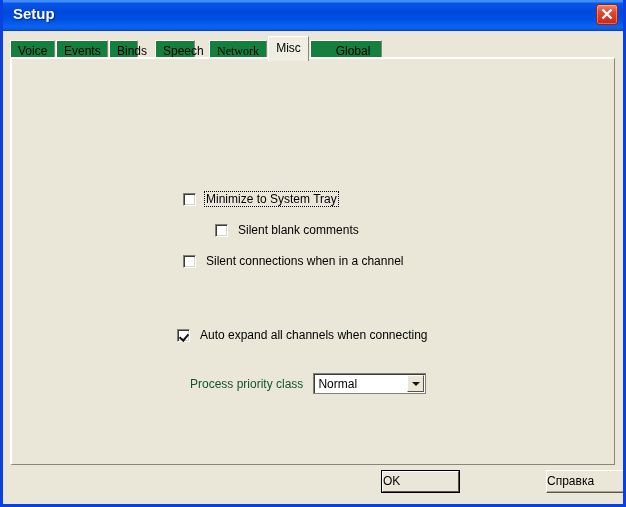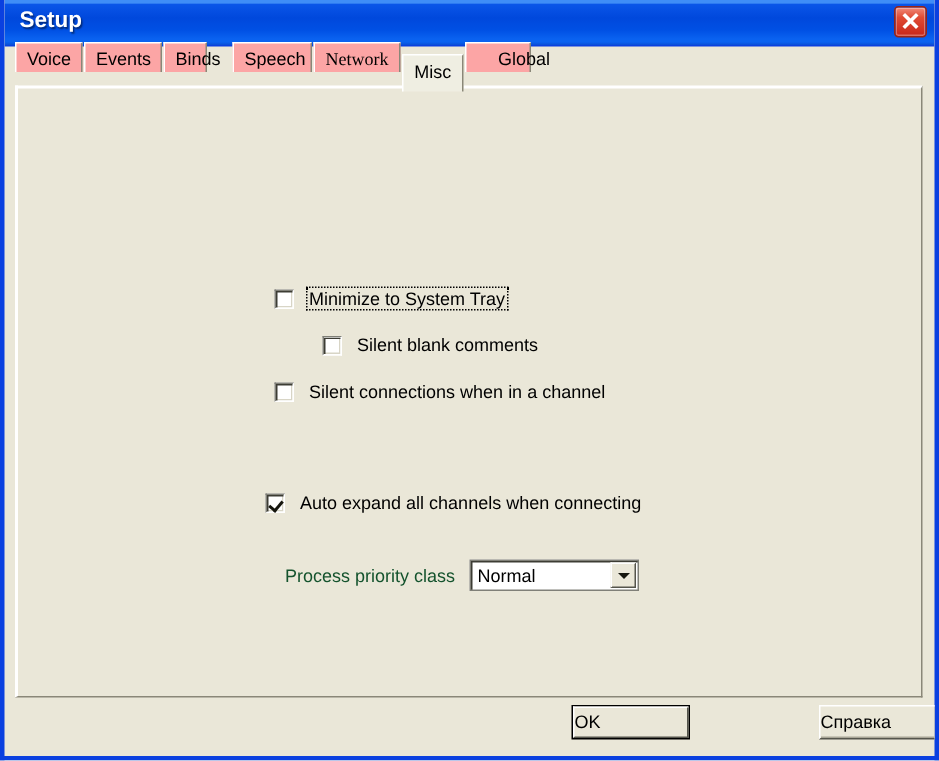--- a/index.html
+++ b/index.html
@@ -62,27 +62,27 @@
   
   #tabstrip {
     position: absolute;
     left: 7px;
     top: 36px;
     right: 7px;
     height: 24px;
   }
   .tab {
     position: absolute;
-    bottom: 12px;
+    bottom: 0;
     height: 20px;
     line-height: 20px;
     padding: 0 7px;
     font-size: 12px;
     color: #000000;
-    background: #fca5a5;
+    background: #15803d;
     border-left: 1px solid #ffffff;
     border-top: 1px solid #ffffff;
     border-right: 1px solid #8a8778;
     box-sizing: border-box;
     white-space: nowrap;
     cursor: default;
     text-align: center;
   }
   .tab.selected {
     height: 25px;
@@ -267,24 +267,24 @@
       <svg width="20" height="19" viewBox="0 0 20 19" aria-hidden="true">
         <path d="M5.5 4.5 L14.5 13.5 M14.5 4.5 L5.5 13.5" stroke="#ffffff" stroke-width="2.4" stroke-linecap="butt" fill="none"></path>
       </svg>
     </div>
   </div>
 
   <div id="tabstrip">
       <div class="tab" style="left: 0px; width: 45px;">Voice</div>
       <div class="tab" style="left: 46px; width: 52px;">Events</div>
       <div class="tab" style="left: 99px; width: 29px;">Binds</div>
-      <div class="tab" style="left: 145px; width: 53px;">Speech</div>
+      <div class="tab" style="left: 145px; width: 40px;">Speech</div>
       <div class="tab" style="left: 199px; width: 58px; font-family: Liberation Serif, serif;">Network</div>
       <div class="tab selected" style="left: 258px; width: 41px;">Misc</div>
-      <div class="tab" style="left: 300px; width: 44px; padding-left: 21px;">Global</div>
+      <div class="tab" style="left: 300px; width: 72px; padding-left: 21px;">Global</div>
     </div>
 
   <div id="tabpage">
 
     <div id="options-group">
         <div class="opt-row" style="top: 132px; left: 171px;">
           <span class="checkbox"></span>
           <span class="opt-label focused">Minimize to System Tray</span>
         </div>
         <div class="opt-row" style="top: 163px; left: 171px; padding-left: 32px;">

